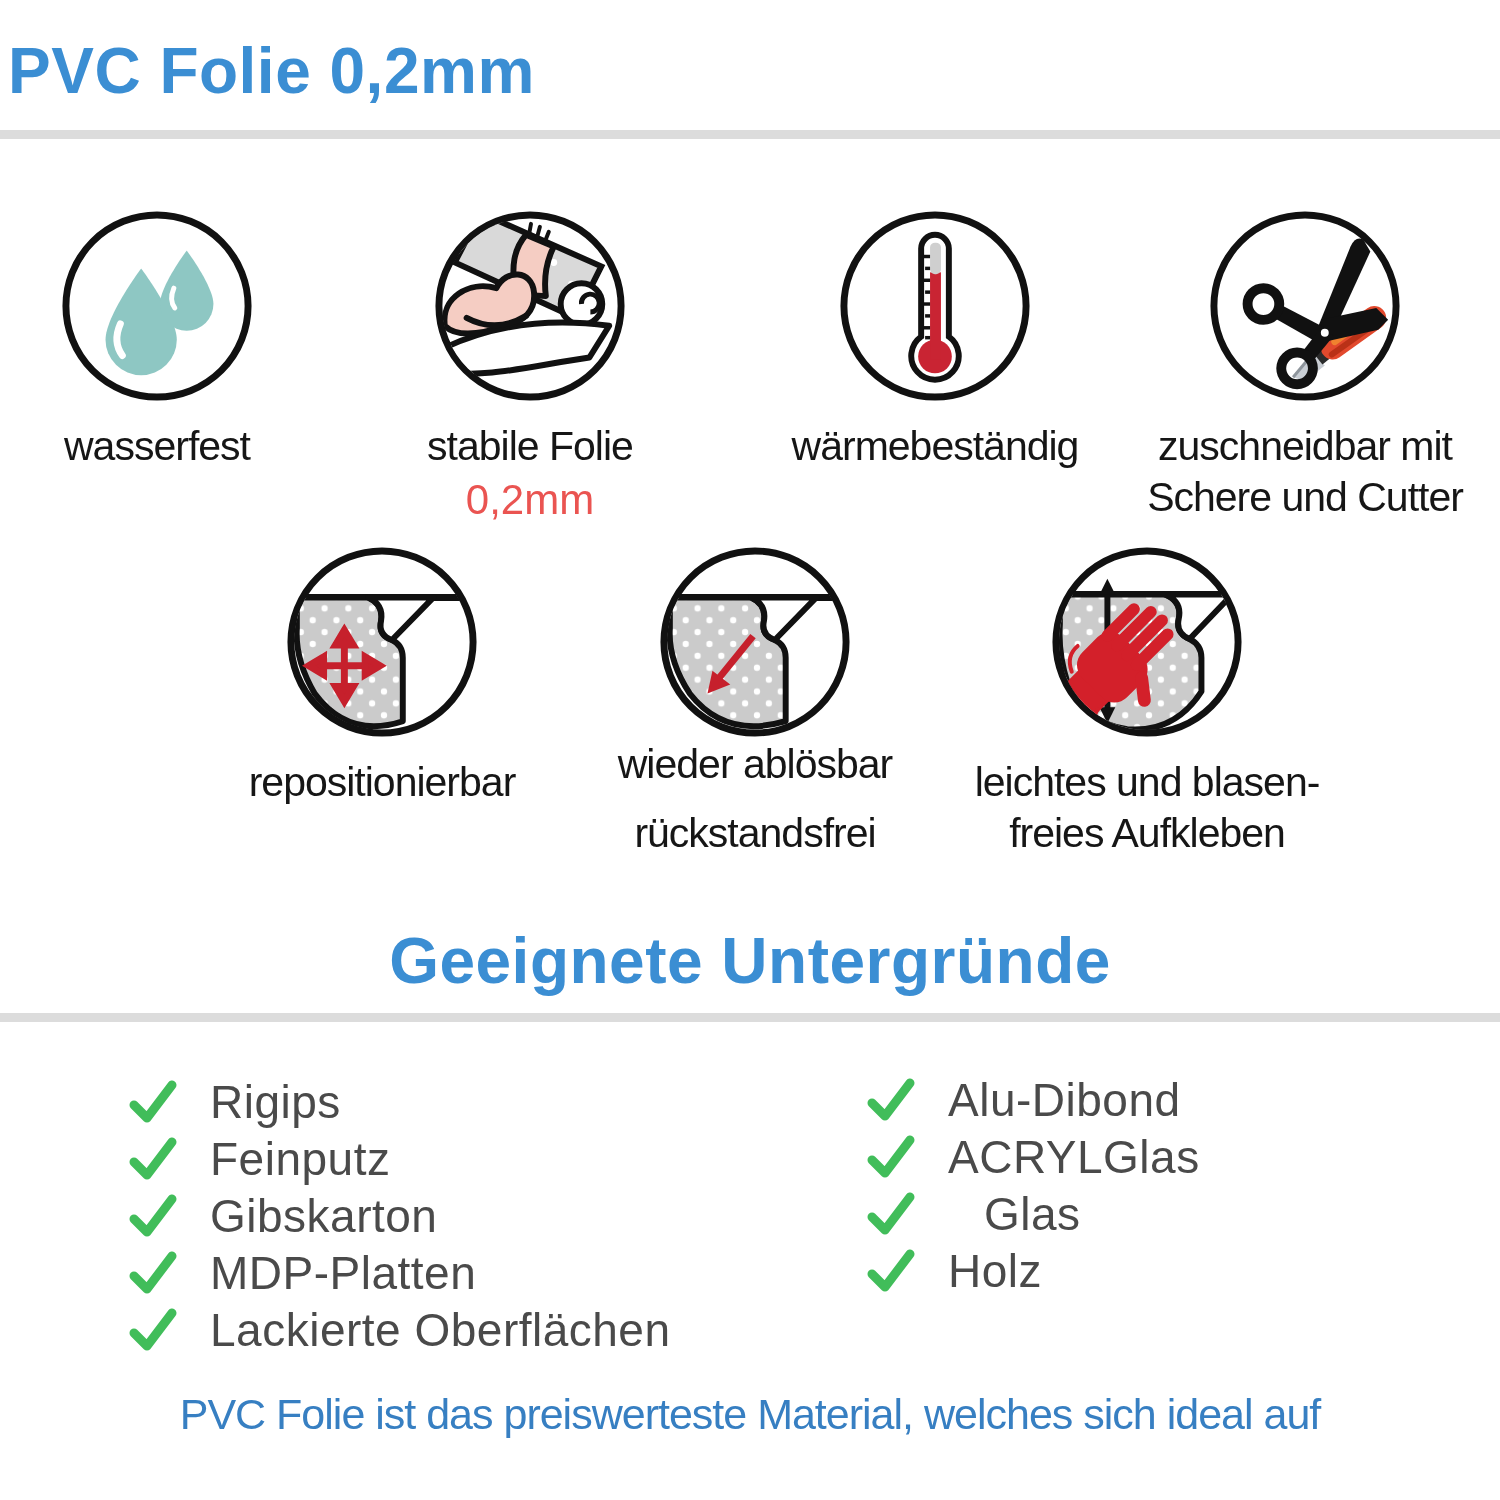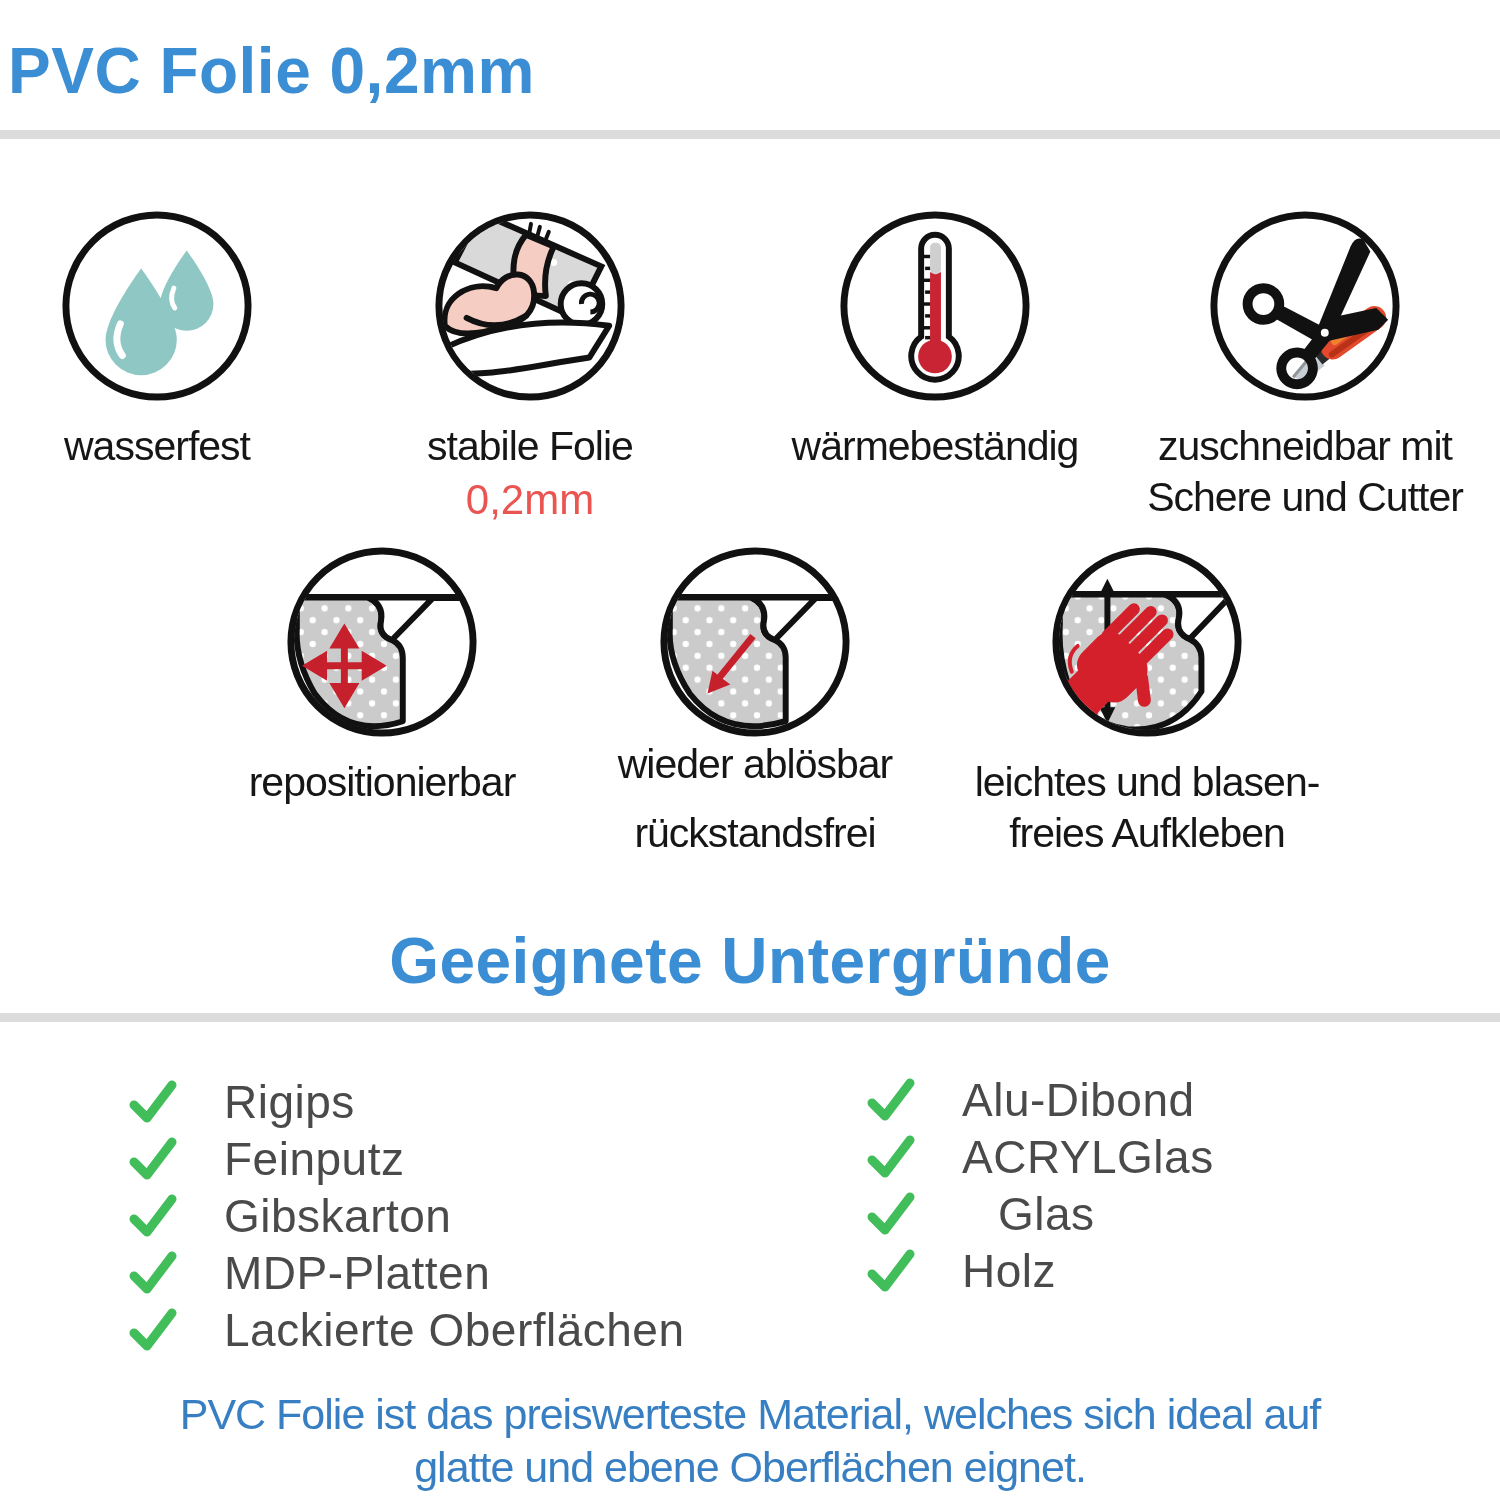--- a/index.html
+++ b/index.html
@@ -29,21 +29,21 @@
   .fsub { font-size:42px; line-height:48px; color:#ea5451; letter-spacing:0px; margin-top:2px; }
   #f1 { left:-3px;  top:207px; }
   #f2 { left:370px; top:207px; }
   #f3 { left:775px; top:207px; }
   #f4 { left:1145px;top:207px; }
   #f5 { left:197px; top:543px; }
   #f6 { left:570px; top:543px; }
   #f7 { left:962px; top:543px; }
   .check-item { position:absolute; display:flex; align-items:center; height:56px; }
   .check-item svg { width:54px; height:54px; flex:0 0 auto; }
-  .clabel { margin-left:44px; font-size:46px; color:#4a4a4a; letter-spacing:0.5px; white-space:nowrap;text-align:center; }
+  .clabel { margin-left:30px; font-size:46px; color:#4a4a4a; letter-spacing:0.5px; white-space:nowrap;text-align:center; }
   #s-l0 { left:126px; top:1074px; }
   #s-l1 { left:126px; top:1131px; }
   #s-l2 { left:126px; top:1188px; }
   #s-l3 { left:126px; top:1245px; }
   #s-l4 { left:126px; top:1302px; }
   #s-r0 { left:864px; top:1072px; }
   #s-r1 { left:864px; top:1129px; }
   #s-r2 { left:864px; top:1186px;gap:36px; }
   #s-r3 { left:864px; top:1243px; }
   .footer {
@@ -286,14 +286,13 @@
 </div>
 <div class="check-item" id="s-r3">
   <svg viewBox="0 0 54 54">
       <polyline points="8,30 21,43 46,10" stroke="#41bd5a" stroke-width="9" fill="none" stroke-linecap="round" stroke-linejoin="round"></polyline>
     </svg>
   <span class="clabel">Holz</span>
 </div>
 
 <div class="footer">
   <div>PVC Folie ist das preiswerteste Material, welches sich ideal auf</div>
-  <div>glatte und ebene Oberflächen eignet.</div>
 </div>
 
 </body></html>

